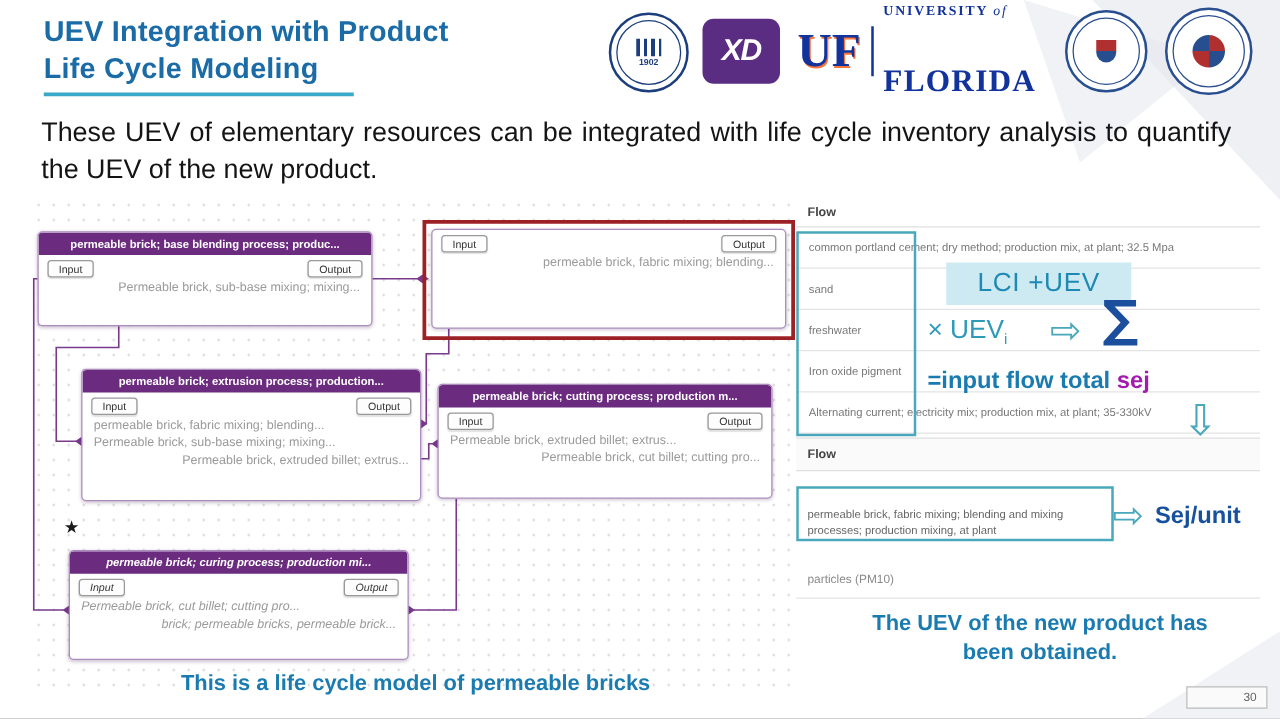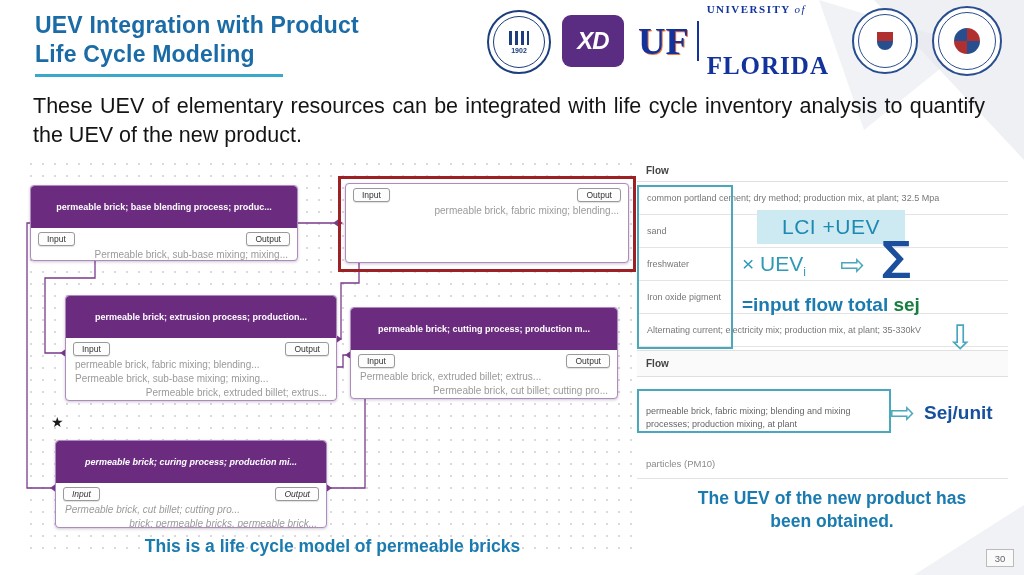--- a/index.html
+++ b/index.html
@@ -33,21 +33,21 @@
   .seal-shield{width:16px;height:18px;background:linear-gradient(180deg,#b03030 0 50%,#274e8f 50% 100%);border-radius:0 0 8px 8px;}
   .seal-quads{width:26px;height:26px;border-radius:50%;overflow:hidden;background:conic-gradient(#b03030 0 25%,#274e8f 0 50%,#b03030 0 75%,#274e8f 0 100%);}
 
   
   .intro{left:33px;top:92px;width:952px;font-size:21.5px;line-height:29px;color:#141414;text-align:justify;z-index:2;}
 
   
   .diagram{left:25px;top:158px;width:615px;height:400px;background-image:radial-gradient(#d9d9de 0.8px,transparent 0.9px);background-size:12px 12px;z-index:1;}
   .connectors{position:absolute;inset:0;z-index:1;pointer-events:none;}
   .pbox{position:absolute;background:#fff;border:1px solid #ab8cbc;border-radius:4px;box-shadow:0 1px 3px rgba(60,20,80,.25);z-index:2;box-sizing:border-box;overflow:hidden;}
-  .pbox-header{height:18px;line-height:18px;background:#6b2c80;color:#fff;font-size:9px;font-weight:bold;text-align:center;white-space:nowrap;overflow:hidden;border-radius:3px 3px 0 0;padding:12px 4px;}
+  .pbox-header{height:18px;line-height:18px;background:#6b2c80;color:#fff;font-size:9px;font-weight:bold;text-align:center;white-space:nowrap;overflow:hidden;border-radius:3px 3px 0 0;padding:0 4px;}
   .io-row{display:flex;justify-content:space-between;padding:4px 7px 2px 7px;}
   .io-btn{border:1px solid #999;border-radius:3px;padding:1px 8px;font-size:8.5px;color:#333;background:#fdfdfd;box-shadow:0 1px 1px rgba(0,0,0,.12);}
   .prow{font-size:10px;color:#9a9a9a;line-height:14px;padding:0 9px;white-space:nowrap;overflow:hidden;}
   .prow.right{text-align:right;}
   .red-frame{position:absolute;border:3px solid #9c2024;z-index:2;box-sizing:border-box;}
   .star{position:absolute;font-family:"DejaVu Sans",sans-serif;font-size:14px;color:#1a1a1a;z-index:2;}
   .caption{position:absolute;left:0;right:0;top:378px;text-align:center;font-size:17.5px;font-weight:bold;color:#1a7bb0;z-index:3;}
 
   
   .flow-table{left:637px;top:160px;width:371px;z-index:1;}
@@ -55,33 +55,33 @@
   .flow-row{height:33px;display:flex;align-items:center;border-bottom:1px solid #e4e4e4;padding-left:10px;box-sizing:border-box;}
   .flow-row span{font-size:9px;color:#777;white-space:nowrap;}
   .teal-box{position:absolute;border:2.5px solid #4aa8bc;z-index:4;box-sizing:border-box;}
   .hl-lci{left:757px;top:162px;width:148px;height:34px;background:#cde9f2;color:#1e8ab3;font-size:21px;display:flex;align-items:center;justify-content:center;z-index:4;letter-spacing:.5px;margin-top:48px;}
   .calc-times{left:742px;top:252px;font-size:21px;color:#2e9ab8;z-index:4;}
   .calc-times sub{font-size:12px;}
   .arrow{font-family:"DejaVu Sans",sans-serif;color:#4aa8bc;z-index:4;line-height:1;}
   .arrow-r1{left:840px;top:250px;font-size:30px;}
   .sigma{left:882px;top:236px;font-family:"DejaVu Sans",sans-serif;font-size:40px;font-weight:bold;color:#1b4f9e;z-index:4;line-height:1;}
   .eq-line{left:742px;top:294px;font-size:19px;font-weight:bold;color:#1a7bb0;z-index:4;}
-  .eq-line .sej{font-weight:900;color:#15803d;}
+  .eq-line .sej{font-weight:900;color:#a21caf;}
   .arrow-down{left:946px;top:320px;font-size:34px;}
   .flow-table2{left:637px;top:350px;width:371px;z-index:1;}
   .flow-head2{height:25px;line-height:25px;font-size:10px;font-weight:bold;color:#444;padding-left:9px;border-top:1px solid #e0e0e0;border-bottom:1px solid #e0e0e0;background:#fafafa;}
   .product-box{left:637px;top:389px;width:254px;height:44px;border:2.5px solid #4aa8bc;z-index:4;box-sizing:border-box;display:flex;align-items:flex-end;}
   .product-box span{font-size:9px;color:#666;line-height:13px;padding:0 7px;}
   .arrow-r2{left:890px;top:398px;font-size:30px;}
   .sej-unit{left:924px;top:402px;font-size:19px;font-weight:bold;color:#17519e;z-index:4;}
   .particles{left:646px;top:458px;font-size:9.5px;color:#8a8a8a;z-index:1;}
   .particles-sep{left:637px;top:478px;width:371px;height:1px;background:#e4e4e4;}
   .conclusion{left:648px;top:487px;width:368px;text-align:center;font-size:17.5px;font-weight:bold;color:#1a7bb0;line-height:23px;z-index:4;}
 
-  .page-num{right:10px;bottom:8px;width:26px;height:16px;border:1px solid #bbb;background:#fafafa;color:#666;font-size:9.5px;display:flex;align-items:center;justify-content:center;z-index:5;}
+  .page-num{right:10px;bottom:8px;width:26px;height:16px;border:1px solid #bbb;background:#fafafa;color:#666;font-size:9.5px;display:flex;align-items:center;justify-content:center;z-index:5;padding-left:37px;}
 </style>
 </head>
 <body>
 
 <div class="slide">
 
   <div class="poly poly1"></div>
   <div class="poly poly2"></div>
   <div class="poly poly3"></div>
 

